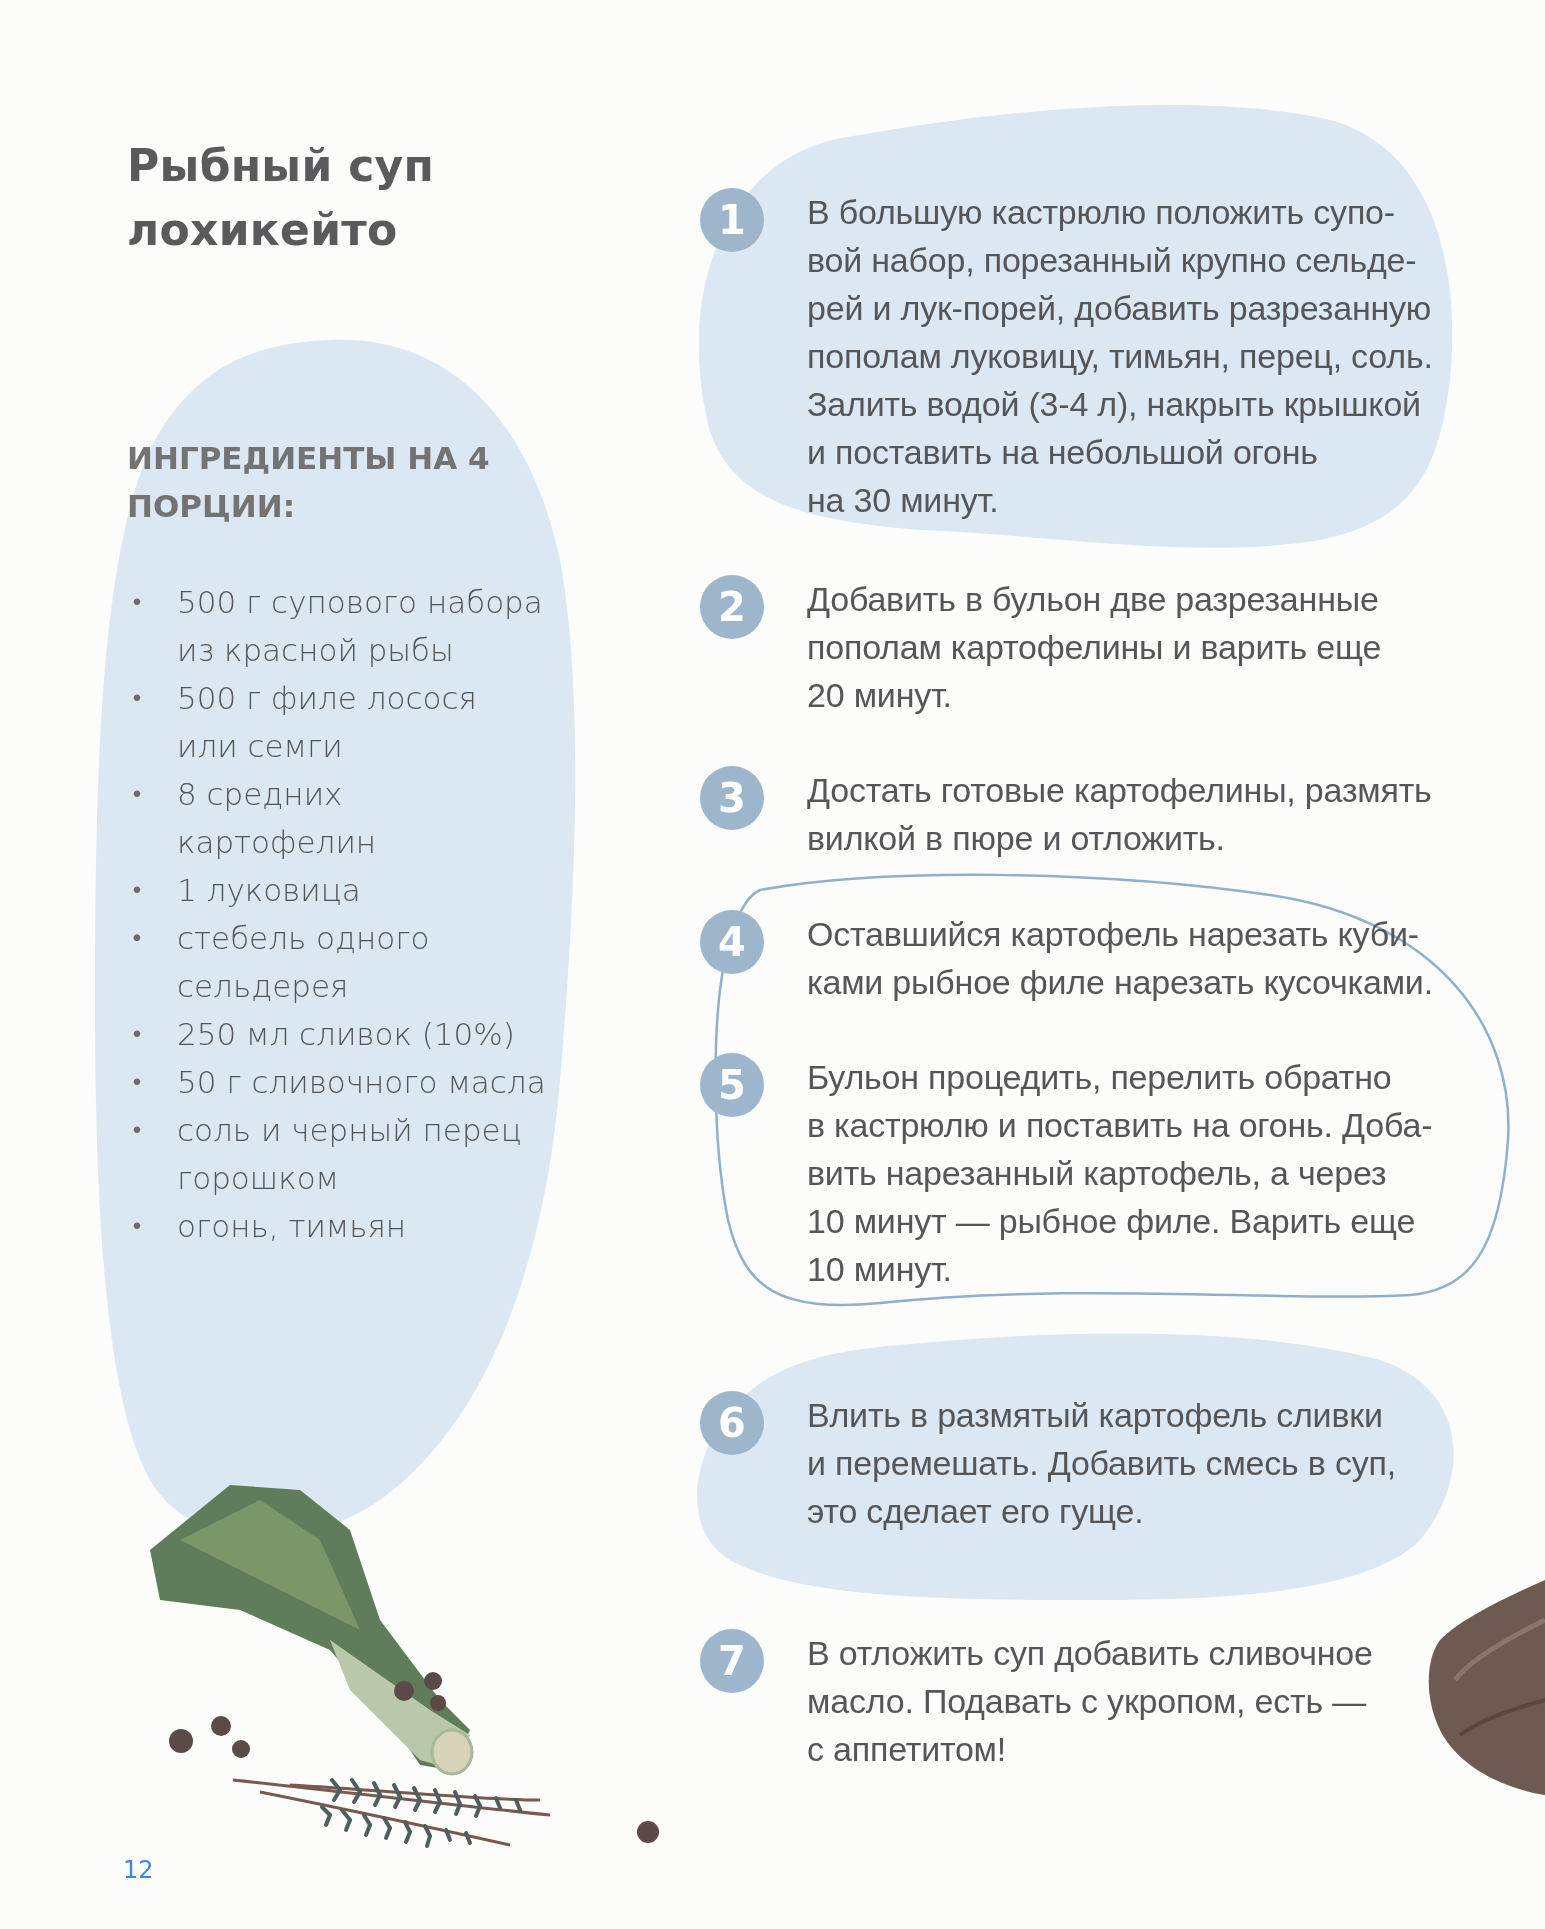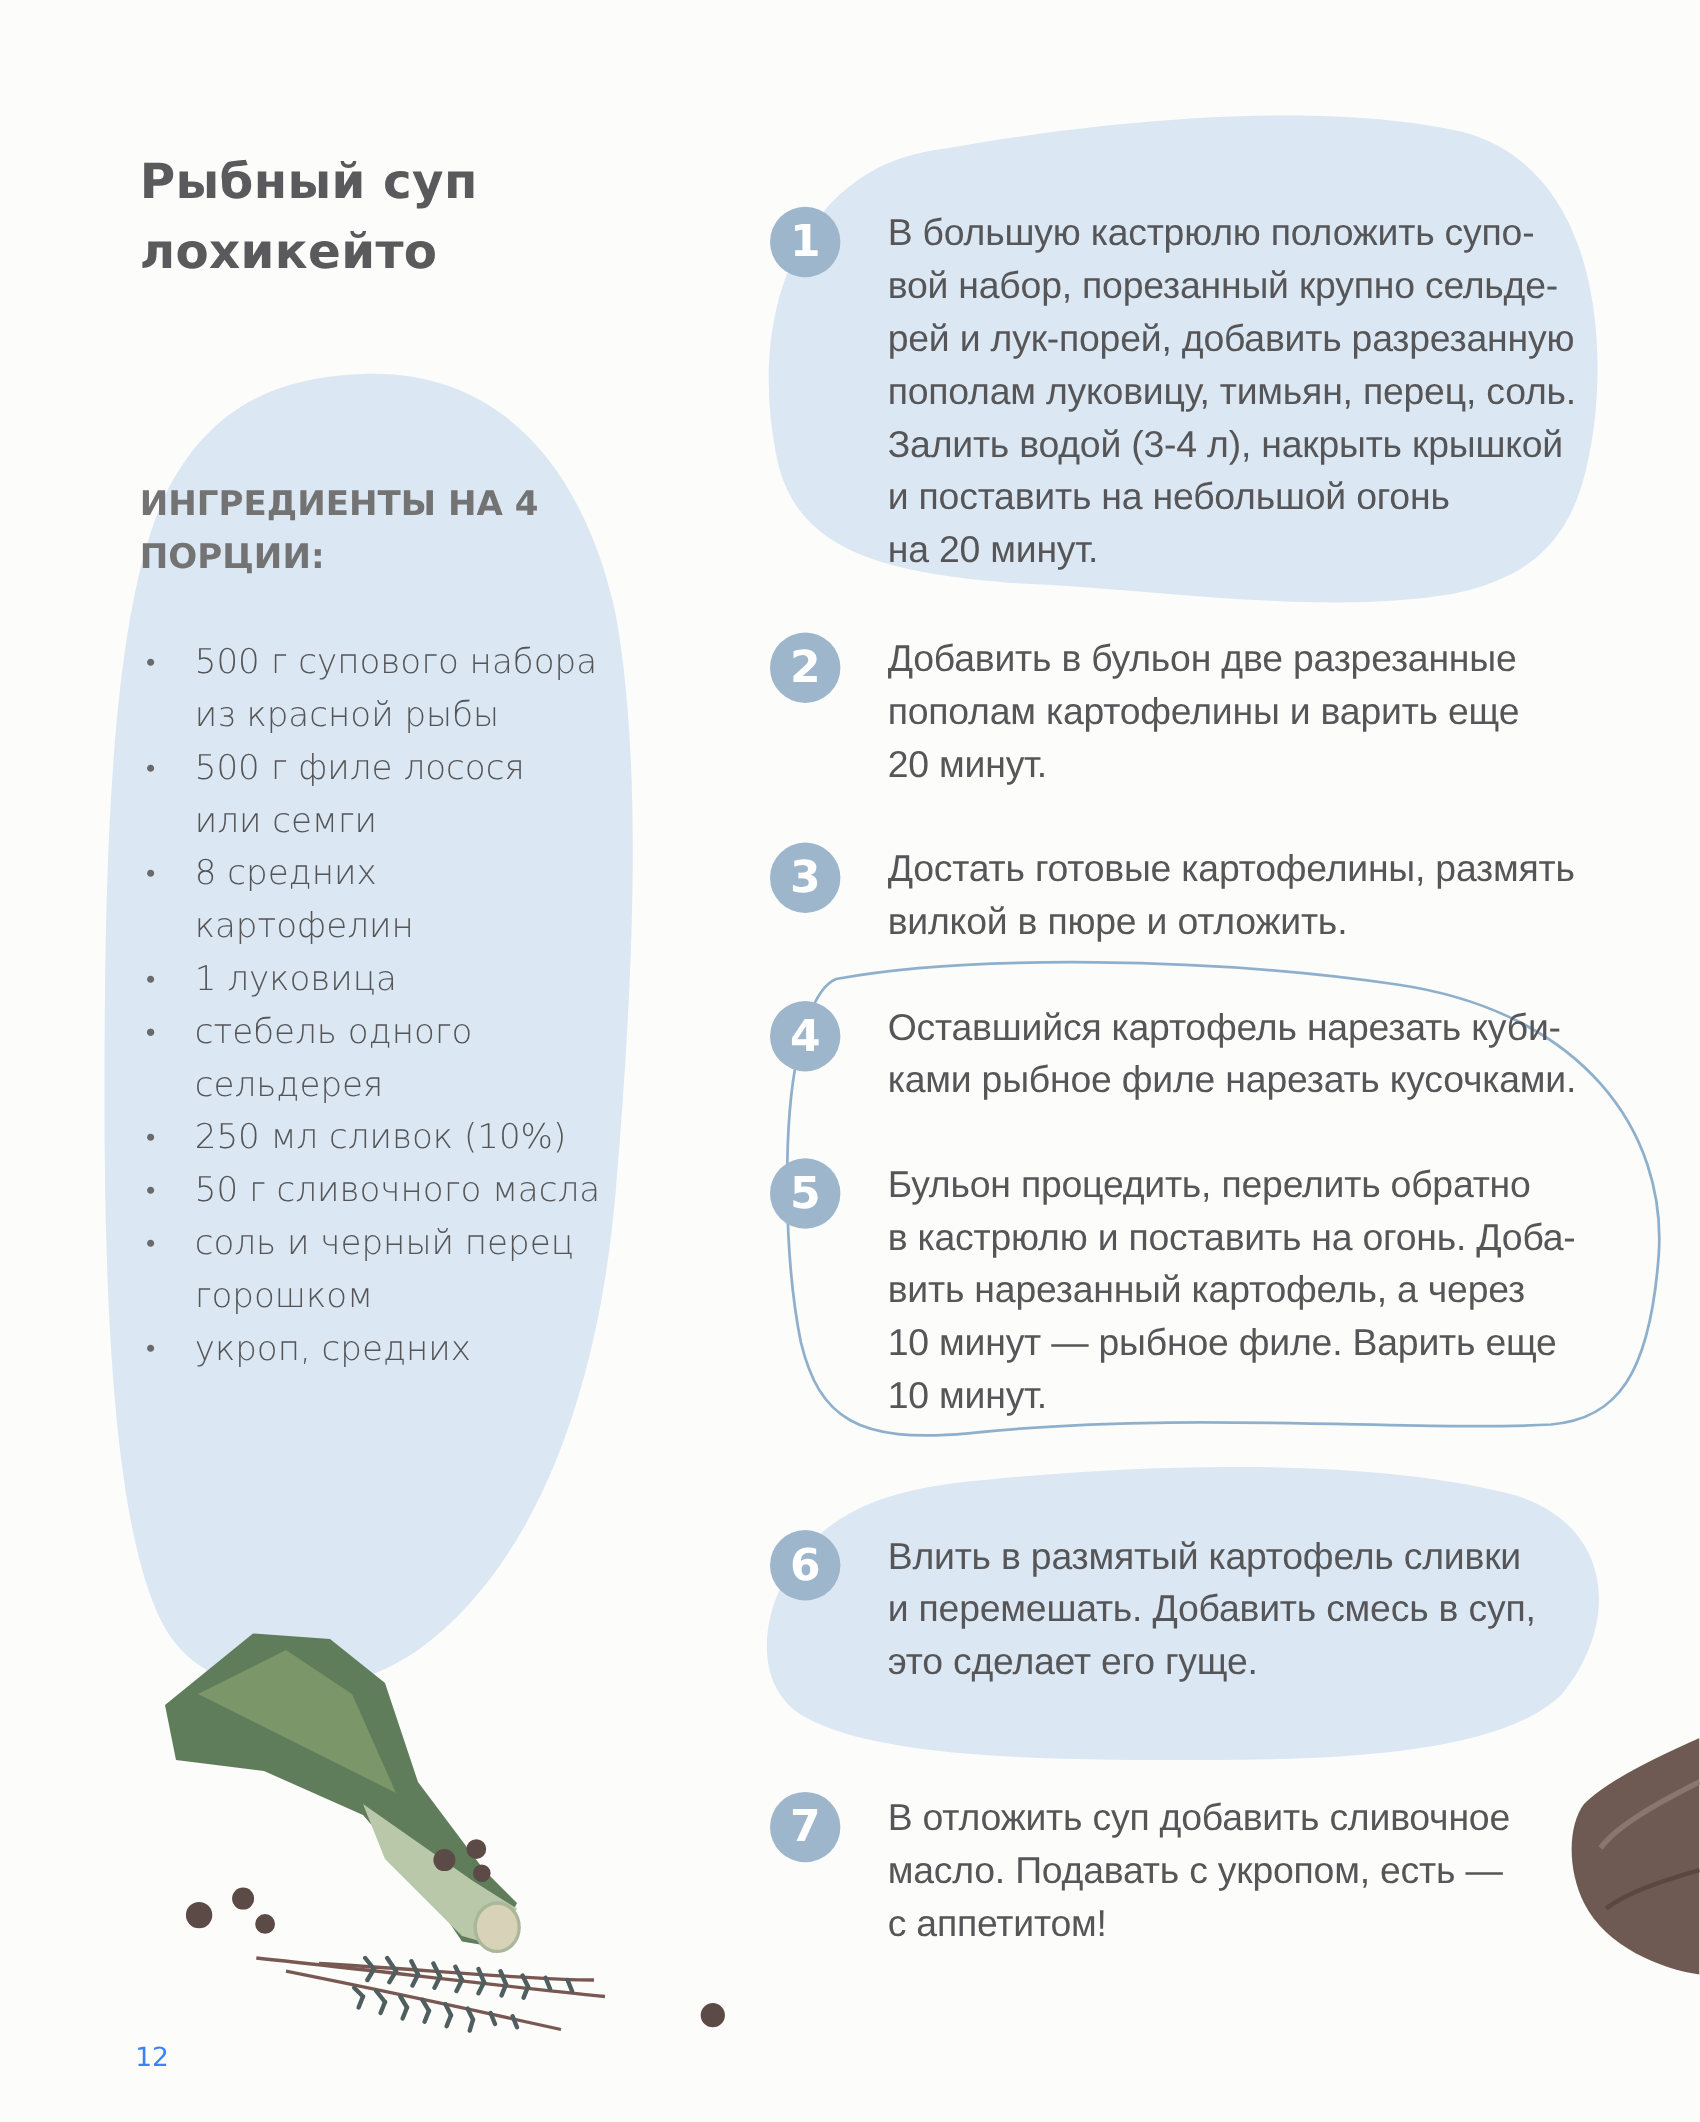--- a/index.html
+++ b/index.html
@@ -106,32 +106,32 @@
 <ul class="ing-list">
   <li><span class="bullet">•</span><span>500 г супового набора из красной рыбы</span></li>
   <li><span class="bullet">•</span><span>500 г филе лосося или семги</span></li>
   <li><span class="bullet">•</span><span>8 средних картофелин</span></li>
   <li><span class="bullet">•</span><span>1 луковица</span></li>
   <li><span class="bullet">•</span></li>
   <li><span class="bullet">•</span><span>стебель одного сельдерея</span></li>
   <li><span class="bullet">•</span><span>250 мл сливок (10%)</span></li>
   <li><span class="bullet">•</span><span>50 г сливочного масла</span></li>
   <li><span class="bullet">•</span><span>соль и черный перец горошком</span></li>
-  <li><span class="bullet">•</span><span>укроп, средних</span></li>
+  <li><span class="bullet">•</span><span>огонь, тимьян</span></li>
 </ul>
 
 <div class="step" style="top:188px;">
   <div class="badge">1</div>
   <p class="step-text">В большую кастрюлю положить супо-
 вой набор, порезанный крупно сельде-
 рей и лук-порей, добавить разрезанную
 пополам луковицу, тимьян, перец, соль.
 Залить водой (3-4 л), накрыть крышкой
 и поставить на небольшой огонь
-на 20 минут.</p>
+на 30 минут.</p>
 </div>
 <div class="step" style="top:575px;">
   <div class="badge">2</div>
   <p class="step-text">Добавить в бульон две разрезанные
 пополам картофелины и варить еще
 20 минут.</p>
 </div>
 <div class="step" style="top:766px;">
   <div class="badge">3</div>
   <p class="step-text">Достать готовые картофелины, размять

